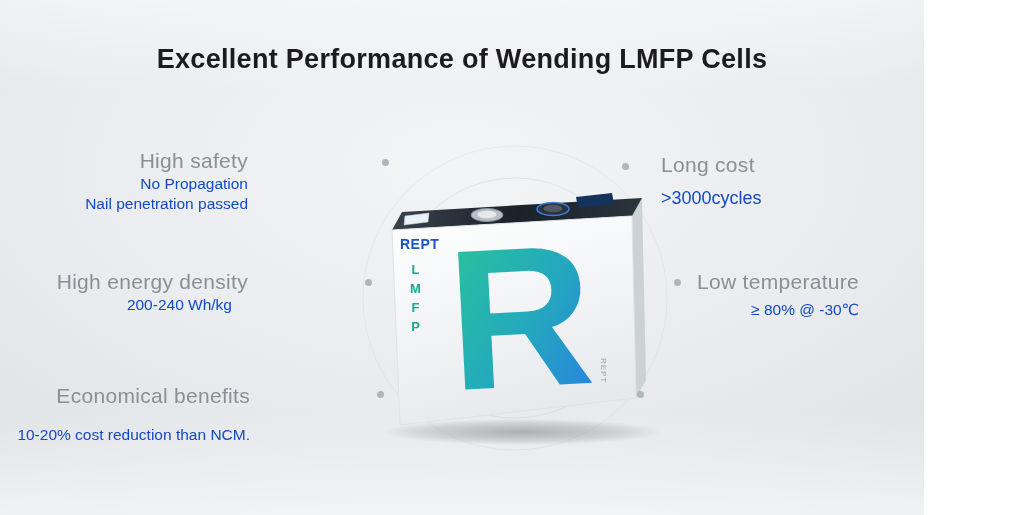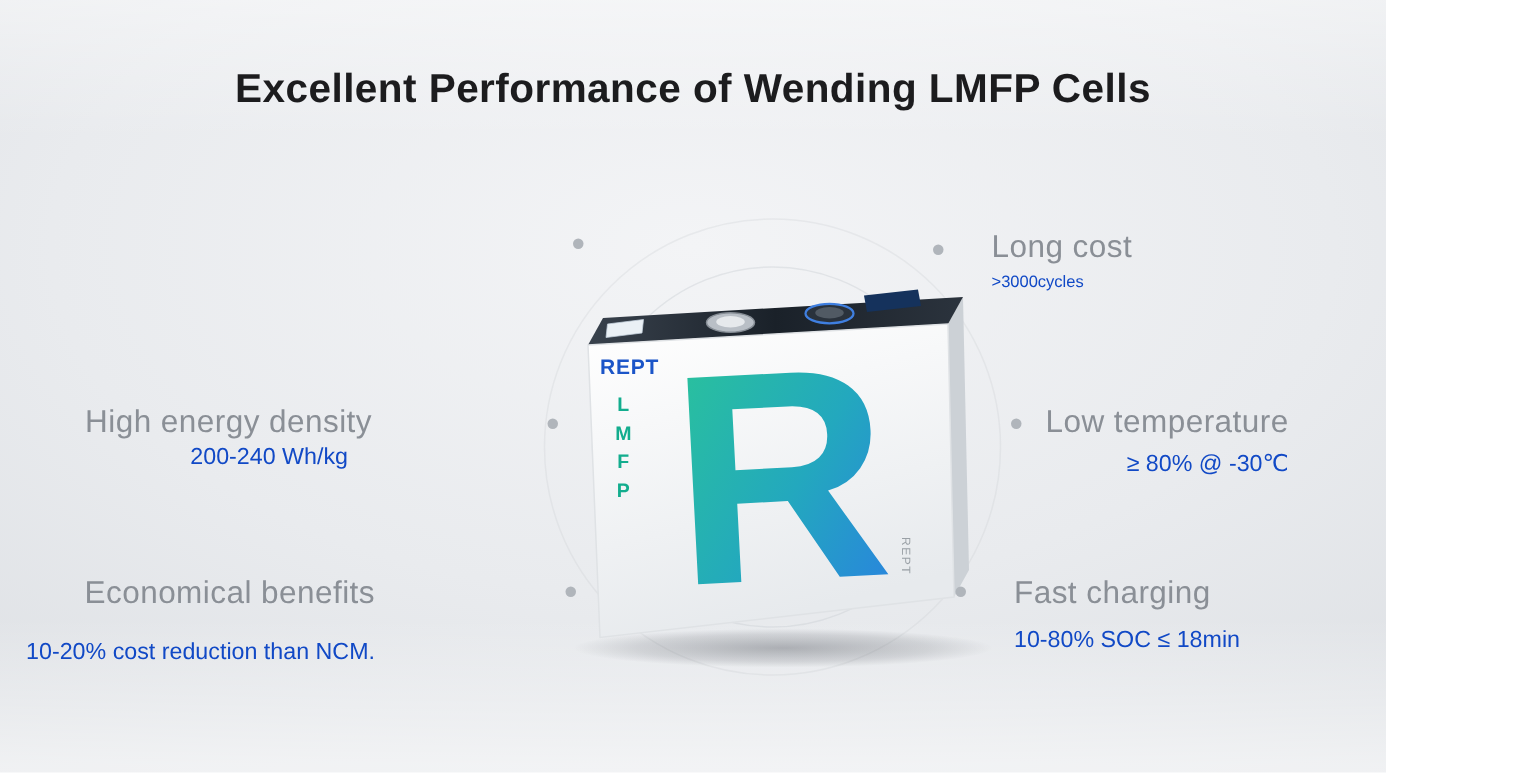--- a/index.html
+++ b/index.html
@@ -25,21 +25,21 @@
   .f-right { text-align:left; }
 
   #f1 { top:148px; right:676px; }
   #f1 .fl:first-of-type { margin-top:7px; }
   #f2 { top:269px; right:676px; }
   #f2 .fl:first-of-type { margin-top:5px; }
   #f2 .fl { padding-right:16px; }
   #f3 { top:383px; right:674px; }
   #f3 .fl { margin-top:16px; }
   #f4 { top:152px; left:661px; }
-  #f4 .fl { font-size:11px; }
+  #f4 .fl { margin-top:10px; font-size:18px; }
   #f5 { top:269px; left:697px;text-align:right; }
   #f5 .fl { margin-top:5px; }
   #f6 { top:383px; left:676px; }
   #f6 .fl { margin-top:8px; }
 
   .dot { position:absolute; width:7px; height:7px; border-radius:50%; background:#b0b5bb; }
 
   .battery-svg { position:absolute; left:330px; top:130px; }
 
   .brand {
@@ -112,20 +112,25 @@
       <ellipse cx="223" cy="78.5" rx="9.5" ry="3.8" fill="#515a64"></ellipse>
     </g>
 
     <text x="118" y="256" font-size="200" font-weight="bold" fill="url(#rGrad)" transform="rotate(-3 200 180)" font-family="Liberation Sans, DejaVu Sans, sans-serif">R</text>
   </svg>
 
   <div class="brand">REPT</div>
   <div class="model-vertical">LMFP</div>
   <div class="side-vertical">REPT</div>
 
+  <div class="feature f-left" id="f1">
+    <div class="fh">High safety</div>
+    <div class="fl">No Propagation</div>
+    <div class="fl">Nail penetration passed</div>
+  </div>
   <span class="dot" style="left:382px; top:159px;"></span>
 
   <div class="feature f-left" id="f2">
     <div class="fh">High energy density</div>
     <div class="fl">200-240 Wh/kg</div>
   </div>
   <span class="dot" style="left:365px; top:279px;"></span>
 
   <div class="feature f-left" id="f3">
     <div class="fh">Economical benefits</div>
@@ -138,19 +143,15 @@
     <div class="fl">&gt;3000cycles</div>
   </div>
   <span class="dot" style="left:622px; top:163px;"></span>
 
   <div class="feature f-right" id="f5">
     <div class="fh">Low temperature</div>
     <div class="fl">≥ 80% @ -30℃</div>
   </div>
   <span class="dot" style="left:674px; top:279px;"></span>
 
-  <div class="feature f-right" id="f6">
-    <div class="fh">Fast charging</div>
-    <div class="fl">10-80% SOC ≤ 18min</div>
-  </div>
   <span class="dot" style="left:637px; top:391px;"></span>
 
 </div>
 
 </body></html>

